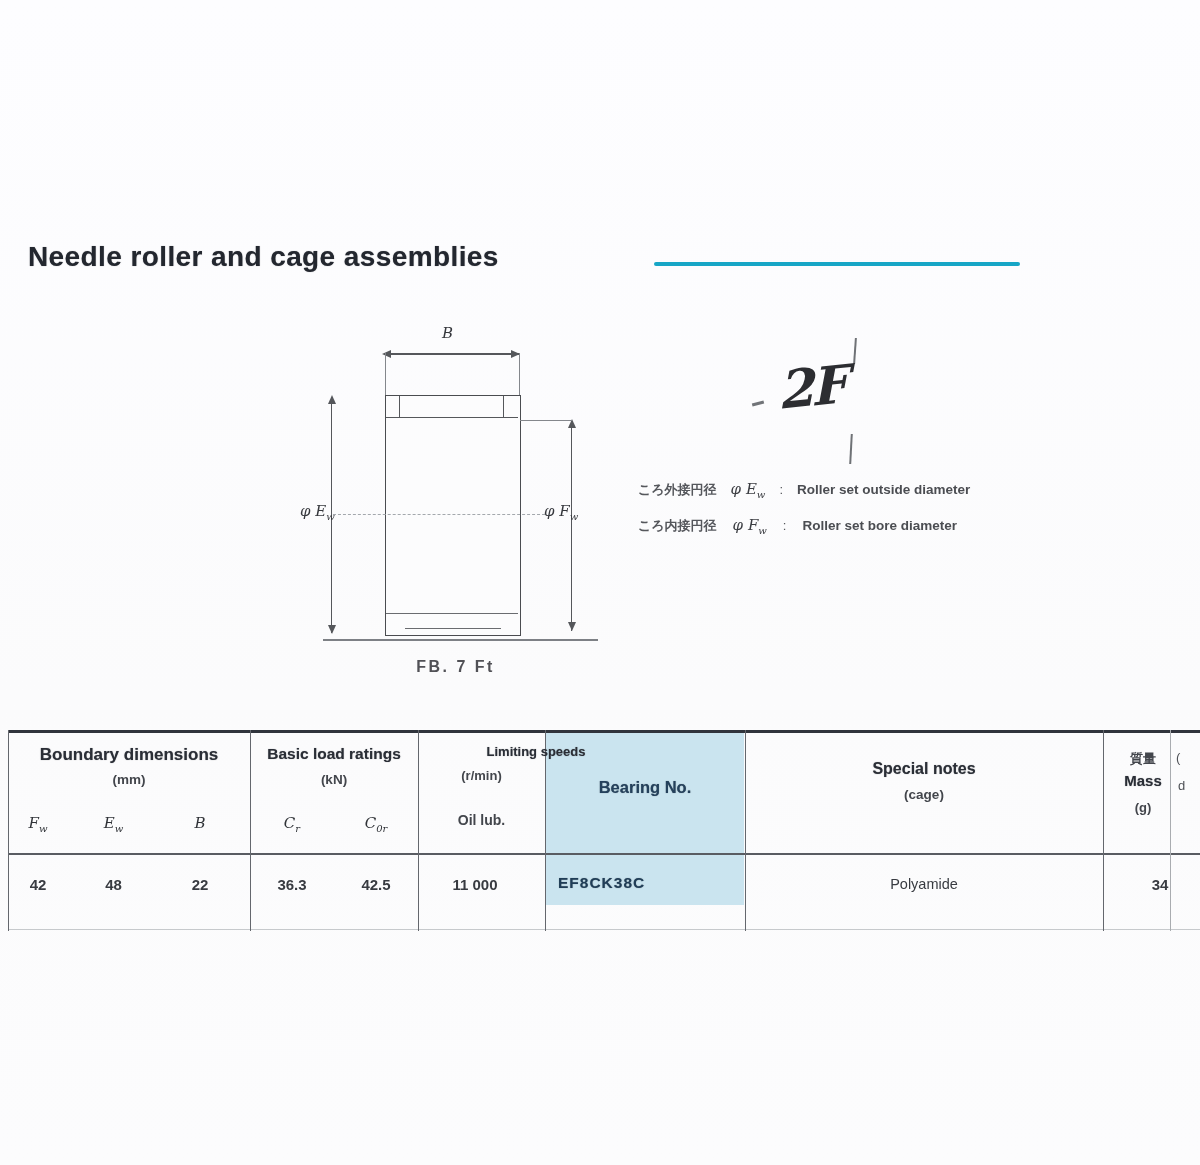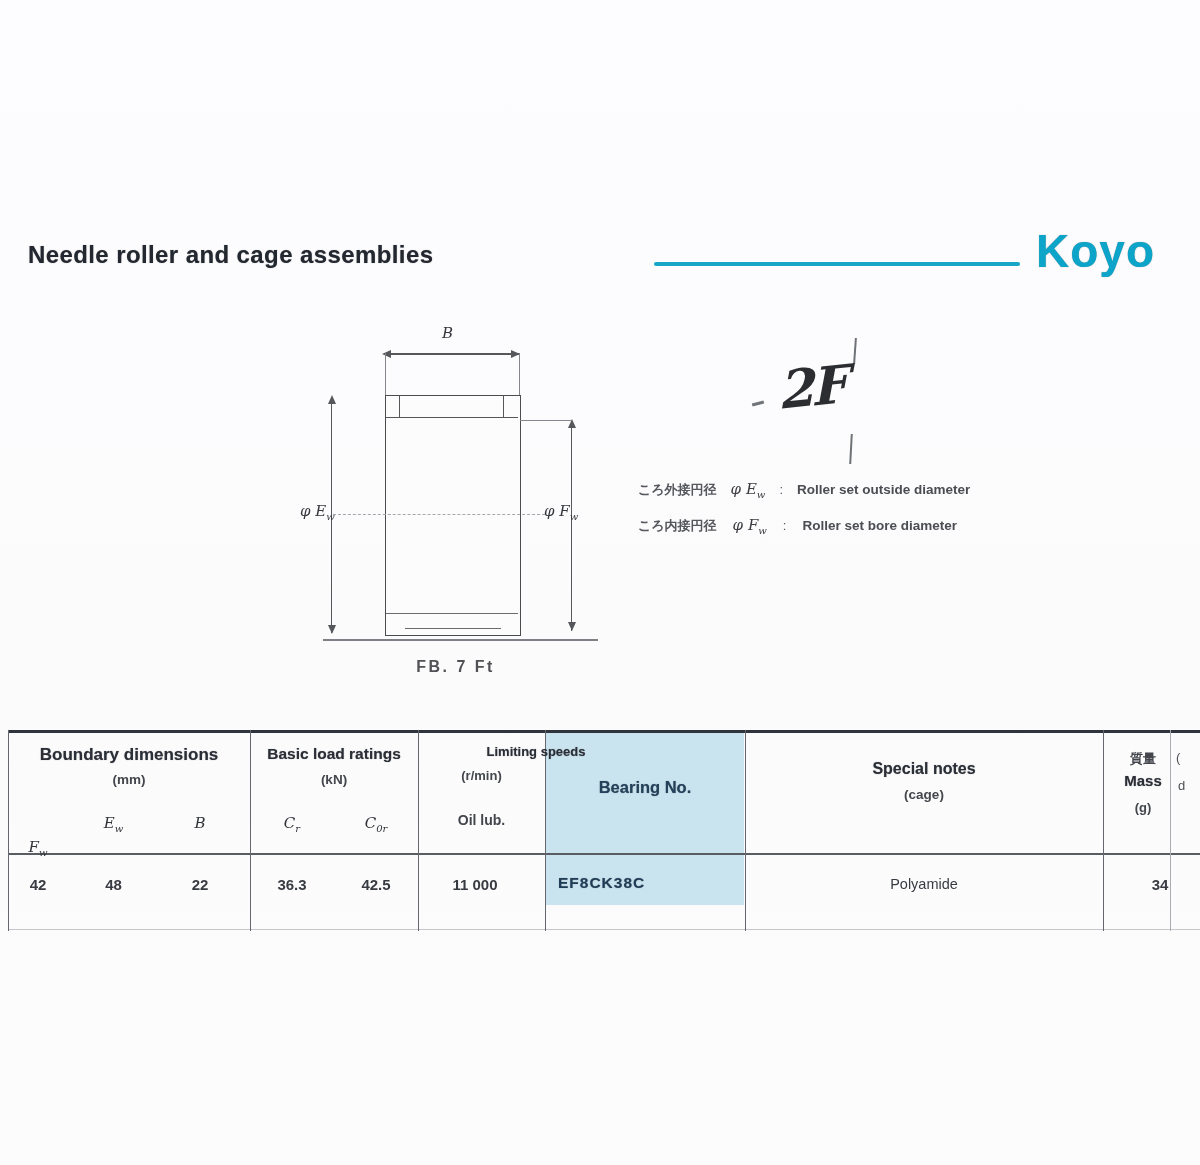--- a/index.html
+++ b/index.html
@@ -12,21 +12,21 @@
   .page{
     position:relative;width:1200px;height:1165px;
     background:linear-gradient(180deg,#fdfdff 0%,#fbfbfc 60%,#fcfcfd 100%);
     filter:blur(0.35px);
   }
   .abs{position:absolute;}
   .soft{text-shadow:0 0 1px rgba(45,47,52,.5);}
   
   .page-title{
     left:28px;top:241px;
-    font-size:24px;font-weight:800;letter-spacing:.4px;
+    font-size:28px;font-weight:800;letter-spacing:.4px;
     color:#23272f;
   }
   .header-rule{left:654px;top:262px;width:366px;height:4px;background:#17a6c6;border-radius:2px;}
   .brand{left:1036px;top:224px;font-size:46px;font-weight:800;letter-spacing:1px;color:#0ca4c8;}
   
   .fig{left:298px;top:322px;width:330px;height:390px;}
   .line{background:#55575b;position:absolute;}
   .thin{background:#84878c;}
   .sym{font-family:"DejaVu Serif", serif;font-style:italic;color:#36383d;}
   .sym sub{font-size:10px;}
@@ -62,21 +62,20 @@
   .vline{position:absolute;top:730px;height:201px;width:1.4px;background:#64676d;}
   .frag{font-size:13px;color:#4e5156;}
 </style>
 </head>
 <body>
 
 <div class="page">
 
   <div class="abs page-title soft">Needle roller and cage assemblies</div>
   <div class="abs header-rule"></div>
-  <div class="abs brand soft">Koyo</div>
 
   <div class="abs fig">
     <div class="abs sym" style="left:144px;top:2px;font-size:15px;">B</div>
 
     <div class="line" style="left:87px;top:31px;width:135px;height:1.5px;"></div>
     <div class="ar ar-l" style="left:84px;top:27.5px;"></div>
     <div class="ar ar-r" style="left:213px;top:27.5px;"></div>
     <div class="line thin" style="left:87px;top:31px;width:1.2px;height:42px;"></div>
     <div class="line thin" style="left:221px;top:31px;width:1.2px;height:42px;"></div>
 
@@ -136,21 +135,21 @@
     <div class="vline" style="left:8px;"></div>
     <div class="vline" style="left:250px;"></div>
     <div class="vline" style="left:418px;"></div>
     <div class="vline" style="left:545px;"></div>
     <div class="vline" style="left:745px;"></div>
     <div class="vline" style="left:1103px;"></div>
     <div class="vline" style="left:1170px;background:#a9acb0;"></div>
 
     <div class="abs t-title soft" style="left:8px;top:745px;width:242px;">Boundary dimensions</div>
     <div class="abs t-unit" style="left:8px;top:772px;width:242px;">(mm)</div>
-    <div class="abs t-sub" style="left:8px;top:814px;width:60px;margin-top:24px;"><span>F</span><sub>w</sub></div>
+    <div class="abs t-sub" style="left:8px;top:814px;width:60px;"><span>F</span><sub>w</sub></div>
     <div class="abs t-sub" style="left:76px;top:814px;width:75px;"><span>E</span><sub>w</sub></div>
     <div class="abs t-sub" style="left:160px;top:814px;width:80px;"><span>B</span><sub></sub></div>
 
     <div class="abs t-title soft" style="left:250px;top:745px;width:168px;font-size:15.5px;">Basic load ratings</div>
     <div class="abs t-unit" style="left:250px;top:772px;width:168px;">(kN)</div>
     <div class="abs t-sub" style="left:250px;top:814px;width:84px;"><span>C</span><sub>r</sub></div>
     <div class="abs t-sub" style="left:334px;top:814px;width:84px;"><span>C</span><sub>0r</sub></div>
 
     <div class="abs t-title sm soft" style="left:418px;top:744px;width:152px;margin-left:42px;">Limiting speeds</div>
     <div class="abs t-unit" style="left:418px;top:768px;width:127px;font-size:13px;">(r/min)</div>

